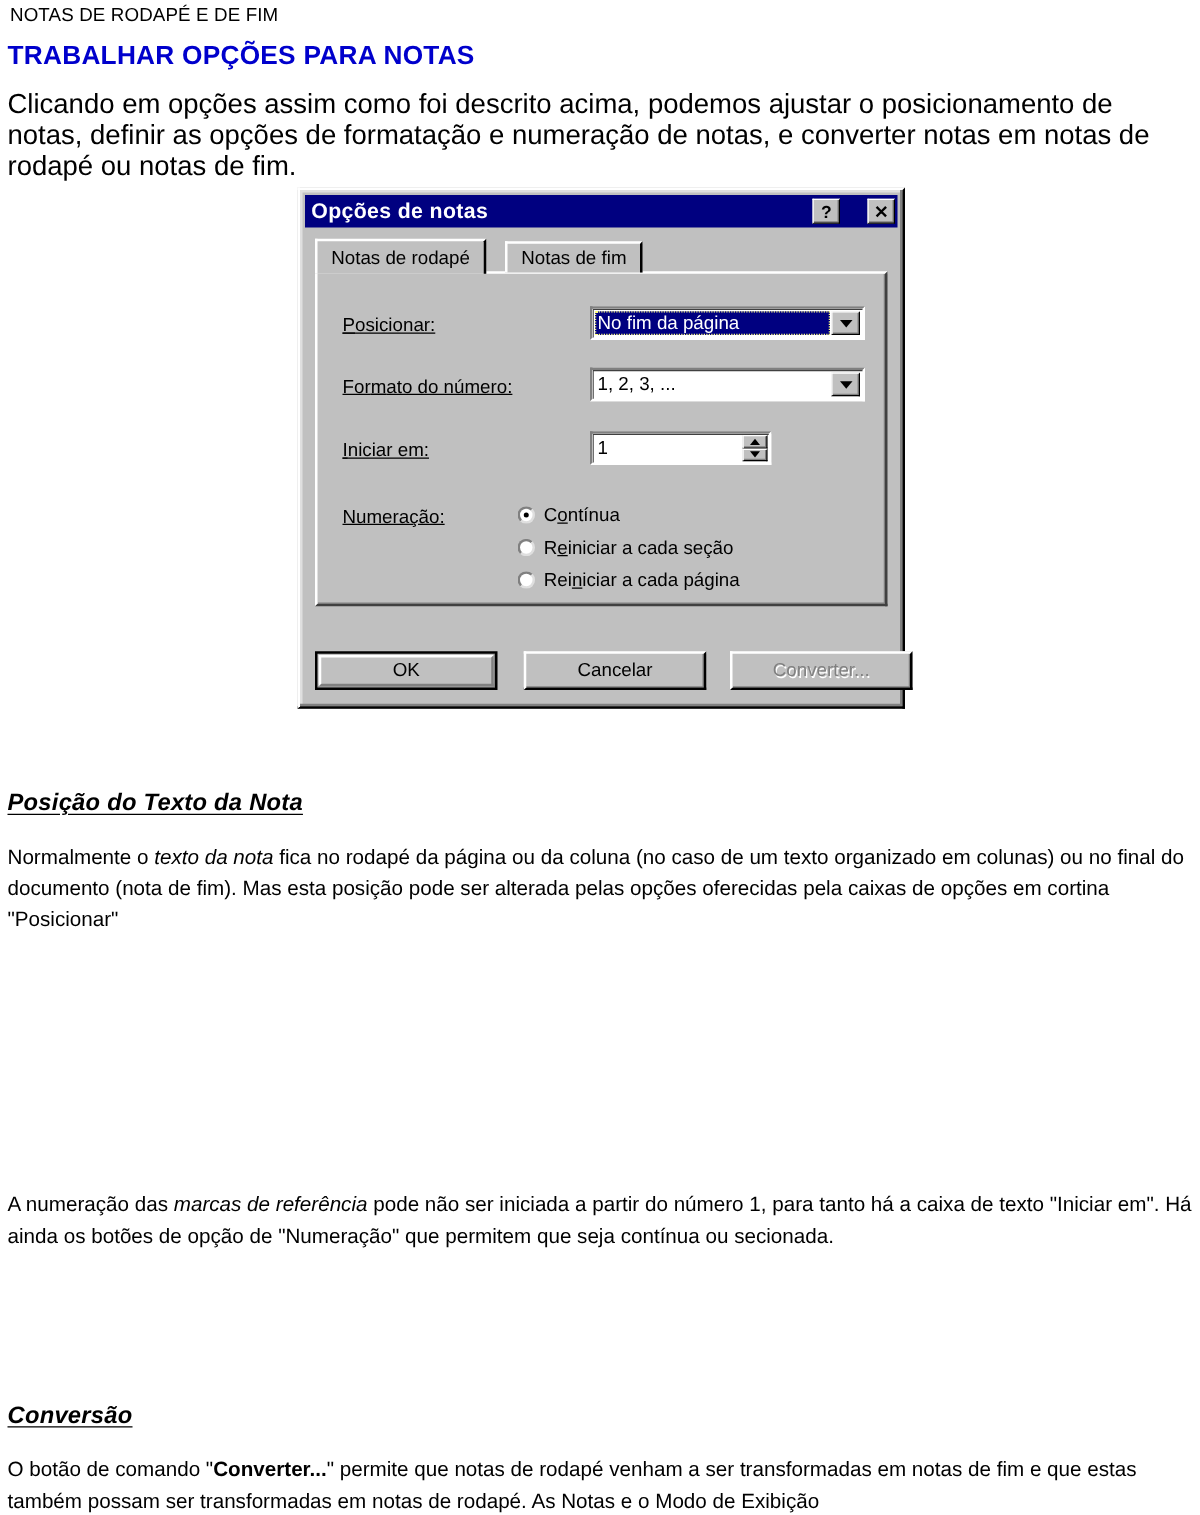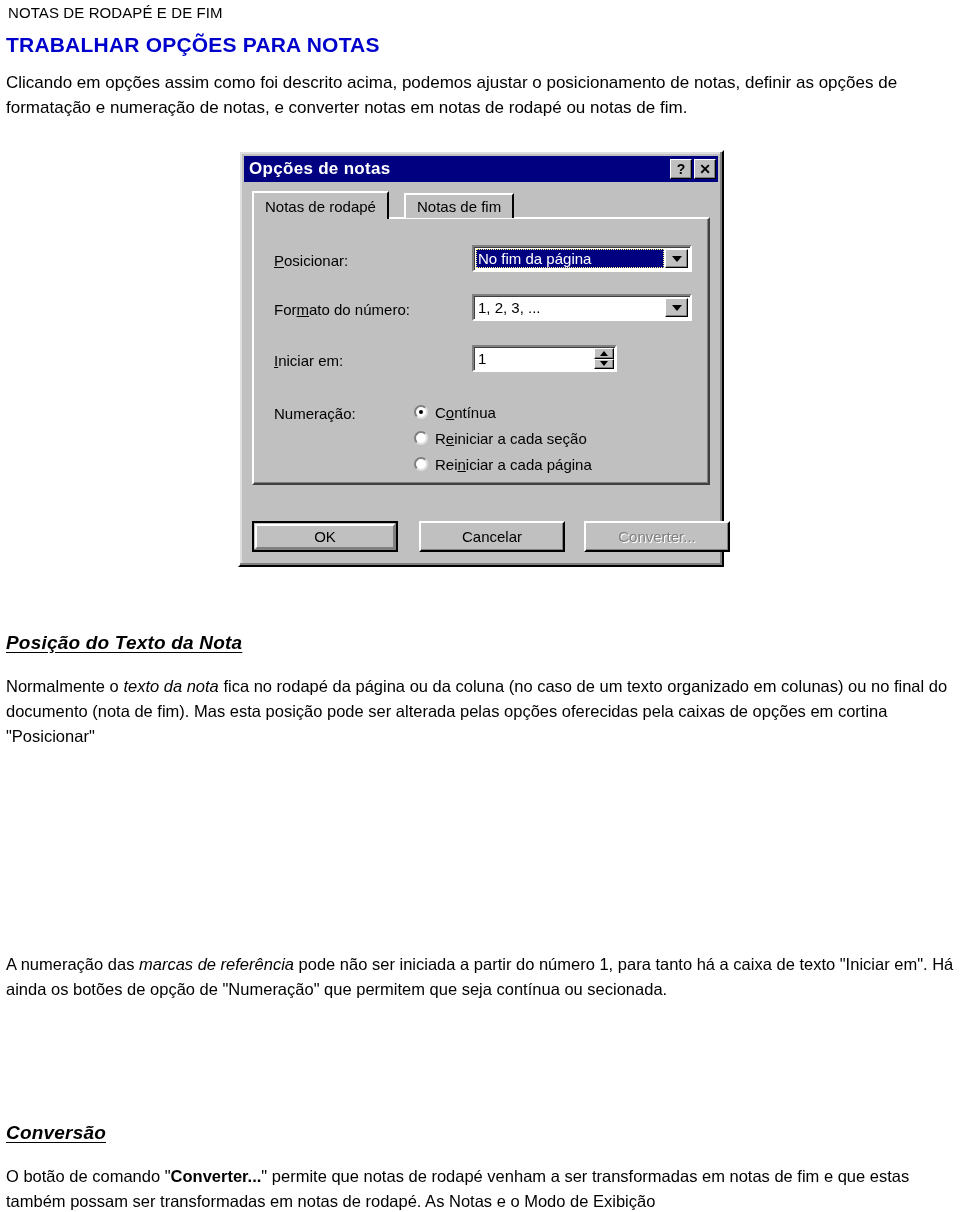--- a/index.html
+++ b/index.html
@@ -42,21 +42,21 @@
     color: #0000cc;
     letter-spacing: 0.2px;
     white-space: nowrap;
     text-align: right;
   }
   .intro {
     position: absolute;
     left: 6px;
     top: 70px;
     width: 944px;
-    font-size: 17px;
+    font-size: 22px;
     line-height: 25px;
   }
 
   .section {
     position: absolute;
     left: 6px;
     width: 948px;
   }
   .sec-head {
     font-size: 19px;
@@ -96,20 +96,21 @@
     position: absolute;
     left: 4px;
     top: 4px;
     right: 4px;
     height: 26px;
     background: #000080;
     display: flex;
     align-items: center;
     padding: 0 2px 0 5px;
     box-sizing: border-box;
+    gap: 20px;
   }
   .title-text {
     color: #ffffff;
     font-size: 17px;
     font-weight: bold;
     letter-spacing: 0.3px;
     flex: 1;
     white-space: nowrap;
   }
   .tb-btn {
@@ -177,20 +178,21 @@
     border-left: 2px solid #ffffff;
     border-right: 2px solid #404040;
     border-bottom: 2px solid #404040;
     box-sizing: border-box;
     box-shadow: inset -1px -1px 0 #808080;
   }
   .flabel {
     position: absolute;
     font-size: 15px;
     white-space: nowrap;
+    text-decoration: underline;
   }
   .u { text-decoration: underline; }
 
   .combo {
     position: absolute;
     height: 27px;
     background: #ffffff;
     border-top: 2px solid #808080;
     border-left: 2px solid #808080;
     border-right: 2px solid #ffffff;

